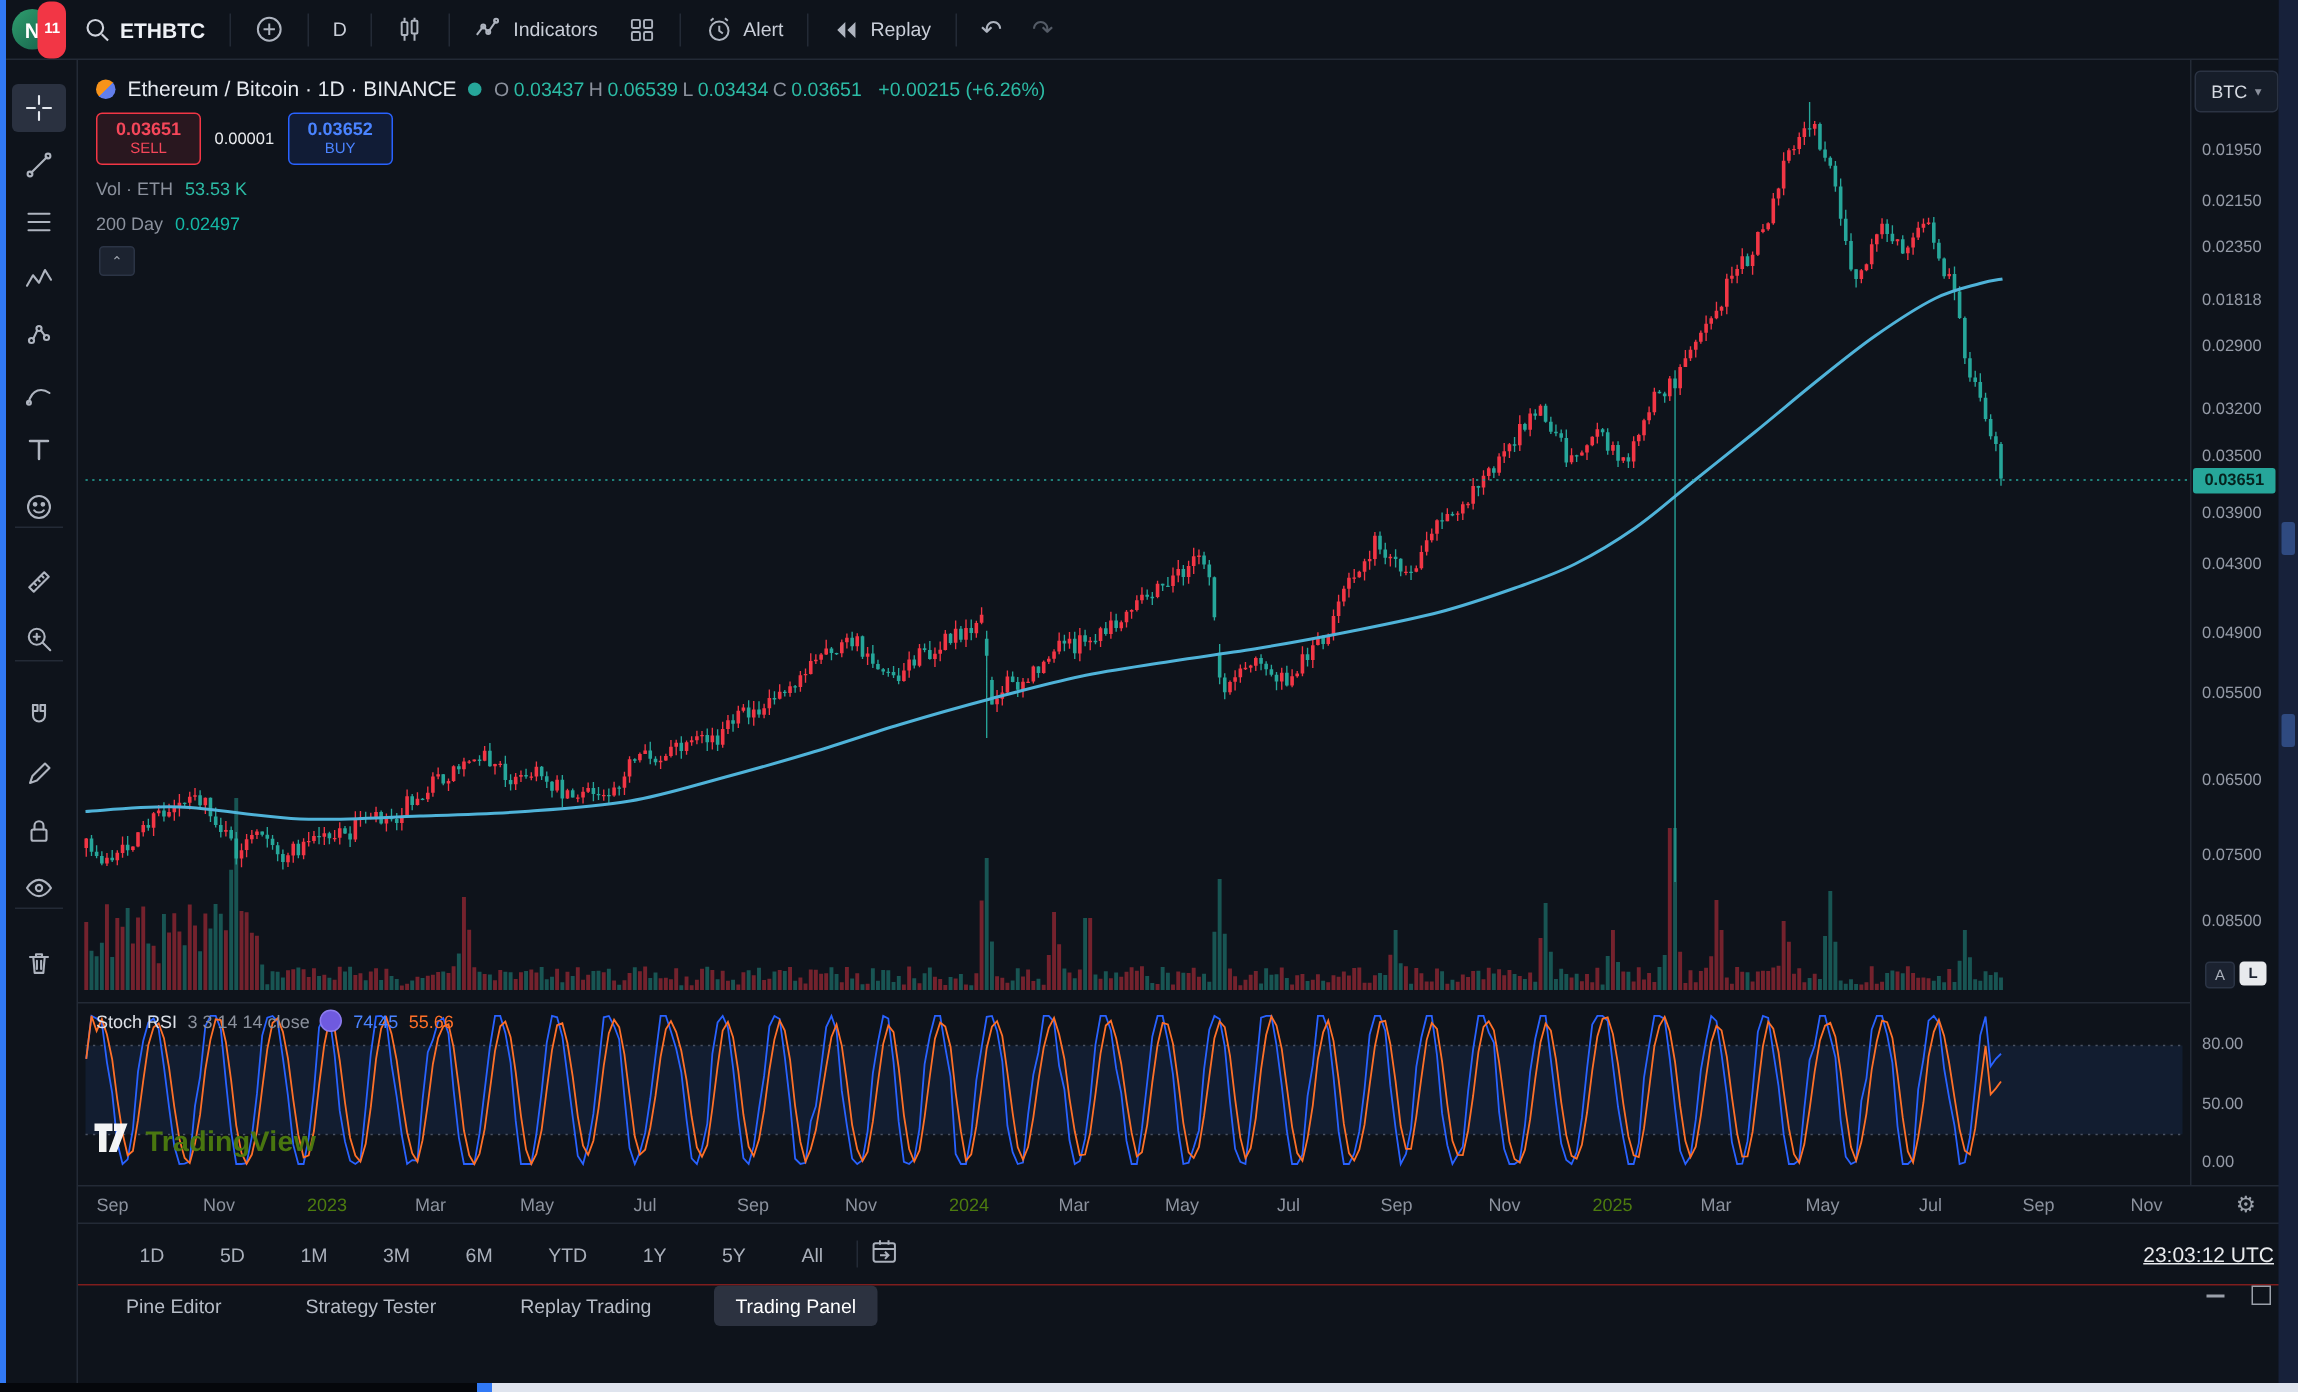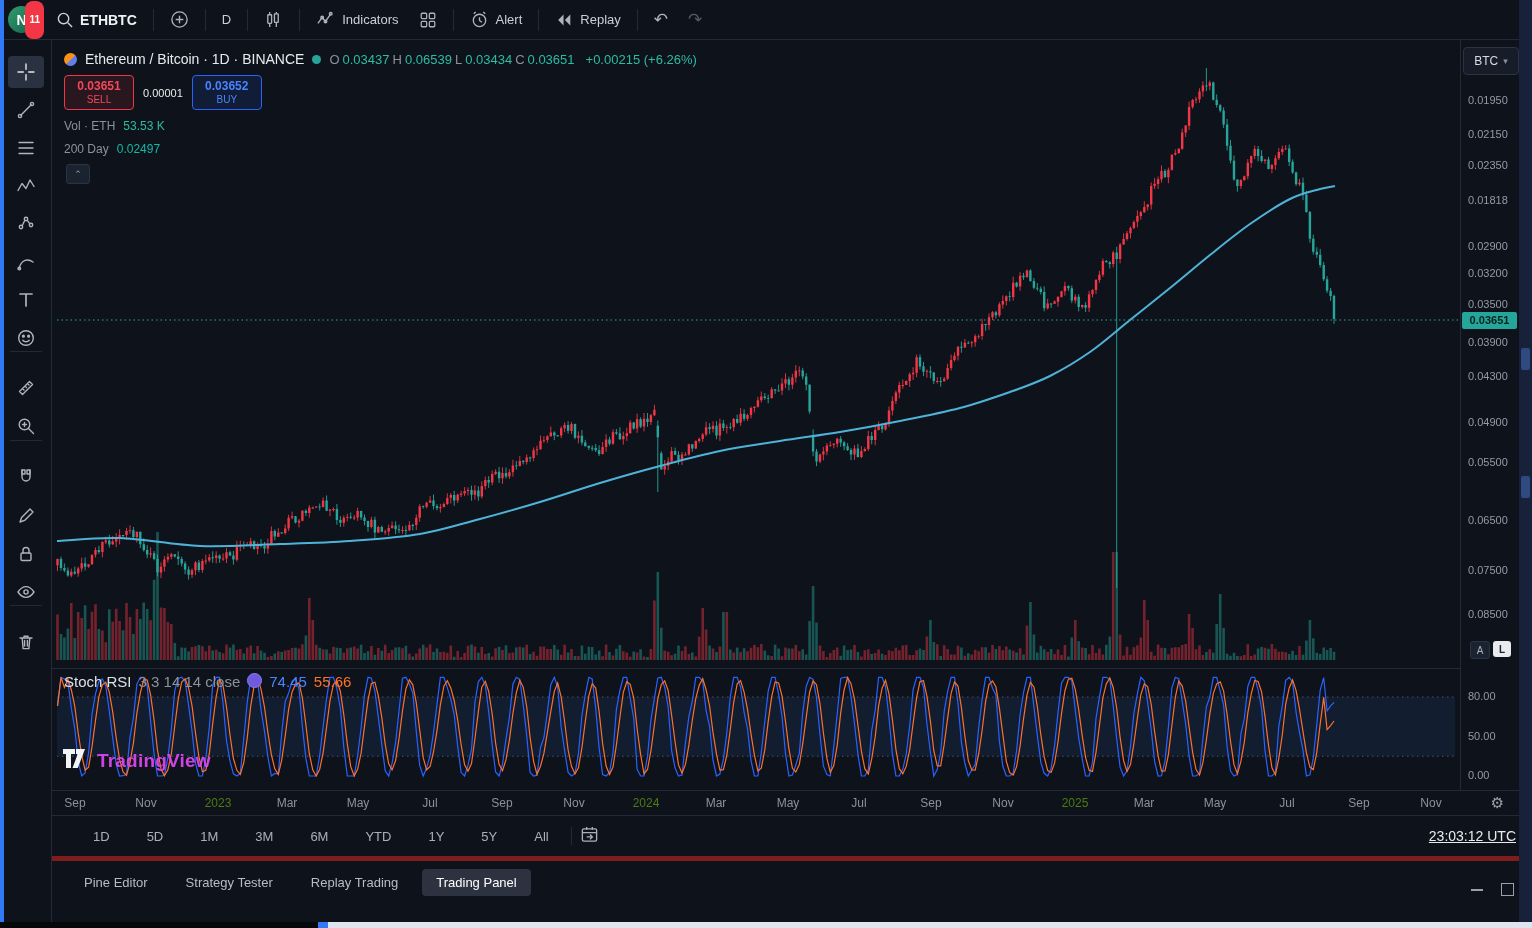--- a/index.html
+++ b/index.html
@@ -28,33 +28,33 @@
   .ohlc span{margin-right:3px;}
   .trade-row{position:absolute;left:64px;top:75px;display:flex;align-items:center;z-index:10;}
   .trade-box{width:68px;height:33px;border-radius:4px;display:flex;flex-direction:column;align-items:center;justify-content:center;line-height:1.15;cursor:pointer;}
   .sell-box{border:1px solid #f23645;background:rgba(242,54,69,0.12);color:#f5475a;}
   .buy-box{border:1px solid #2962ff;background:rgba(41,98,255,0.12);color:#4a83ff;}
   .trade-price{font-size:12px;font-weight:700;}
   .trade-label{font-size:10px;}
   .spread{margin:0 9px;font-size:11px;color:#e8eaed;}
   .info-row{position:absolute;left:64px;display:flex;gap:8px;font-size:12px;z-index:10;}
   .collapse-btn{position:absolute;left:66px;top:164px;width:22px;height:18px;background:#1c2330;border:1px solid #2b3445;border-radius:3px;color:#9aa0aa;font-size:9px;display:flex;align-items:center;justify-content:center;z-index:10;cursor:pointer;}
-  .stoch-legend{position:absolute;left:64px;top:673px;display:flex;align-items:flex-start;gap:7px;font-size:15px;z-index:10;}
+  .stoch-legend{position:absolute;left:64px;top:673px;display:flex;align-items:center;gap:7px;font-size:12px;z-index:10;}
   .stoch-icon{width:13px;height:13px;border-radius:50%;background:#6f5adf;border:1px solid #8d7cf0;flex:none;}
   .watermark{position:absolute;left:62px;top:748px;display:flex;align-items:center;gap:7px;z-index:9;opacity:0.95;}
-  .watermark span{color:#d946ef;font-size:19px;font-weight:700;letter-spacing:0.2px;}
+  .watermark span{color:#4d7c0f;font-size:19px;font-weight:700;letter-spacing:0.2px;}
   
   .time-axis{position:absolute;left:52px;top:790px;width:1480px;height:25px;border-top:1px solid #232a36;box-sizing:border-box;z-index:8;background:#0e131b;}
   .time-label{position:absolute;top:5px;transform:translateX(-50%);font-size:12px;color:#8b919d;}
   .time-label.year{color:#4d7c0f;}
   .gear{position:absolute;right:28px;top:3px;font-size:15px;color:#9aa0aa;cursor:pointer;}
   .range-bar{position:absolute;left:52px;top:815px;width:1480px;height:41px;border-top:1px solid #232a36;box-sizing:border-box;display:flex;align-items:center;padding-left:18px;z-index:8;background:#0e131b;}
   .range-item{margin-right:7px;padding:4px 7px;color:#aab0bb;font-size:13px;cursor:pointer;border-radius:4px;margin-left:16px;}
   .clock{position:absolute;right:16px;font-size:14px;color:#e8eaed;text-decoration:underline;}
-  .tabs-bar{position:absolute;left:52px;top:856px;width:1480px;height:40px;border-top:5px solid #7f1d1d;box-sizing:border-box;display:flex;align-items:flex-end;padding-left:18px;gap:10px;z-index:8;background:#0e131b;}
+  .tabs-bar{position:absolute;left:52px;top:856px;width:1480px;height:40px;border-top:1px solid #7f1d1d;box-sizing:border-box;display:flex;align-items:flex-start;padding-left:18px;gap:28px;z-index:8;background:#0e131b;}
   .tab{padding:6px 14px;color:#b6bcc6;font-size:13px;cursor:pointer;border-radius:4px;}
   .tab.active{background:#2c3240;color:#fff;}
   .panel-icons{position:absolute;right:18px;display:flex;gap:18px;align-items:center;color:#9aa0aa;}
   .min-icon{width:12px;height:2px;background:#9aa0aa;}
   .max-icon{width:11px;height:11px;border:1.5px solid #9aa0aa;}
   .panel-area{position:absolute;left:52px;top:896px;width:1480px;height:26px;background:#0e131b;z-index:8;}
   
   .price-scale{position:absolute;left:1460px;top:40px;width:59px;height:750px;border-left:1px solid #232a36;box-sizing:border-box;z-index:10;cursor:ns-resize;}
   .tick{position:absolute;left:7px;font-size:11px;color:#949aa6;white-space:nowrap;}
   .last-price{position:absolute;left:1px;width:55px;height:17px;background:#26a69a;color:#06231f;font-weight:700;font-size:11px;display:flex;align-items:center;justify-content:center;border-radius:2px;}
@@ -376,21 +376,21 @@
       <span>BTC</span>
       <span class="caret">▾</span>
     </div>
     <div class="last-price" id="last-price" style="top: 271.991px;">0.03651</div>
     <div class="al-btn a-btn" style="top:601px;">A</div>
     <div class="al-btn l-btn" style="top:601px;">L</div>
   <div class="tick" style="top: 54px;">0.01950</div>
       <div class="tick" style="top: 88.0927px;">0.02150</div>
       <div class="tick" style="top: 119.151px;">0.02350</div>
       <div class="tick" style="top: 154.451px;">0.01818</div>
-      <div class="tick" style="top: 200px;">0.02900</div>
+      <div class="tick" style="top: 185px;">0.02900</div>
       <div class="tick" style="top: 226.953px;">0.03200</div>
       <div class="tick" style="top: 258.243px;">0.03500</div>
       <div class="tick" style="top: 296.028px;">0.03900</div>
       <div class="tick" style="top: 330.121px;">0.04300</div>
       <div class="tick" style="top: 375.73px;">0.04900</div>
       <div class="tick" style="top: 416.064px;">0.05500</div>
       <div class="tick" style="top: 474.395px;">0.06500</div>
       <div class="tick" style="top: 524.361px;">0.07500</div>
       <div class="tick" style="top: 568.065px;">0.08500</div>
       <div class="tick" style="top: 650px;">80.00</div>

